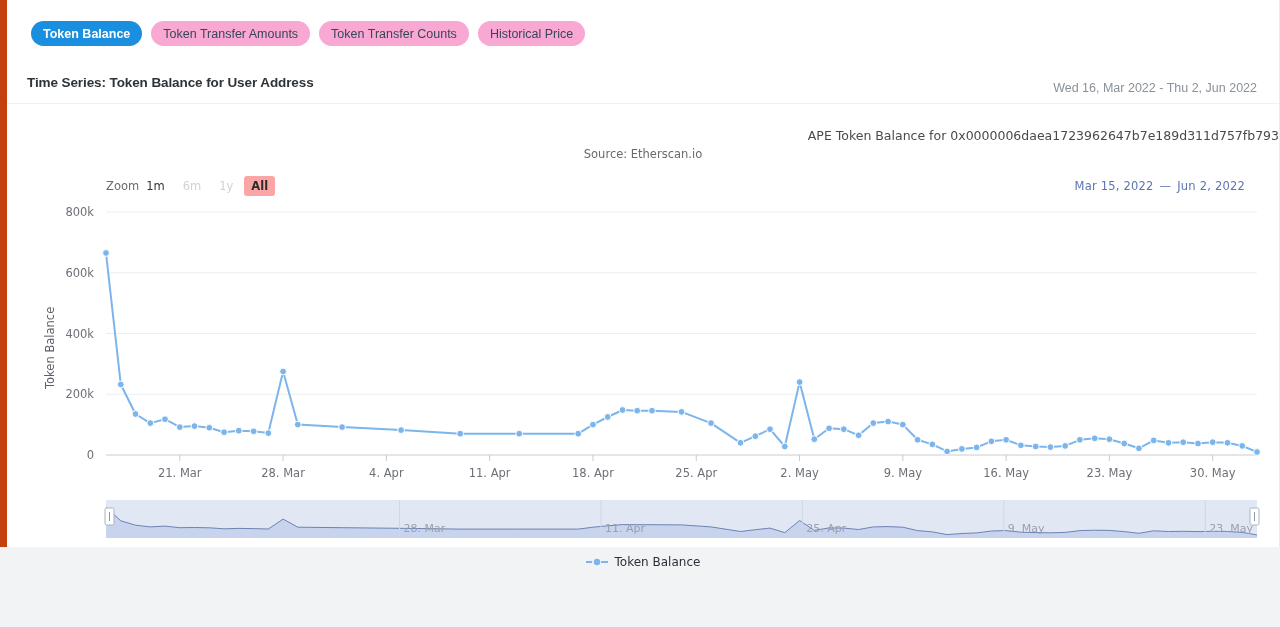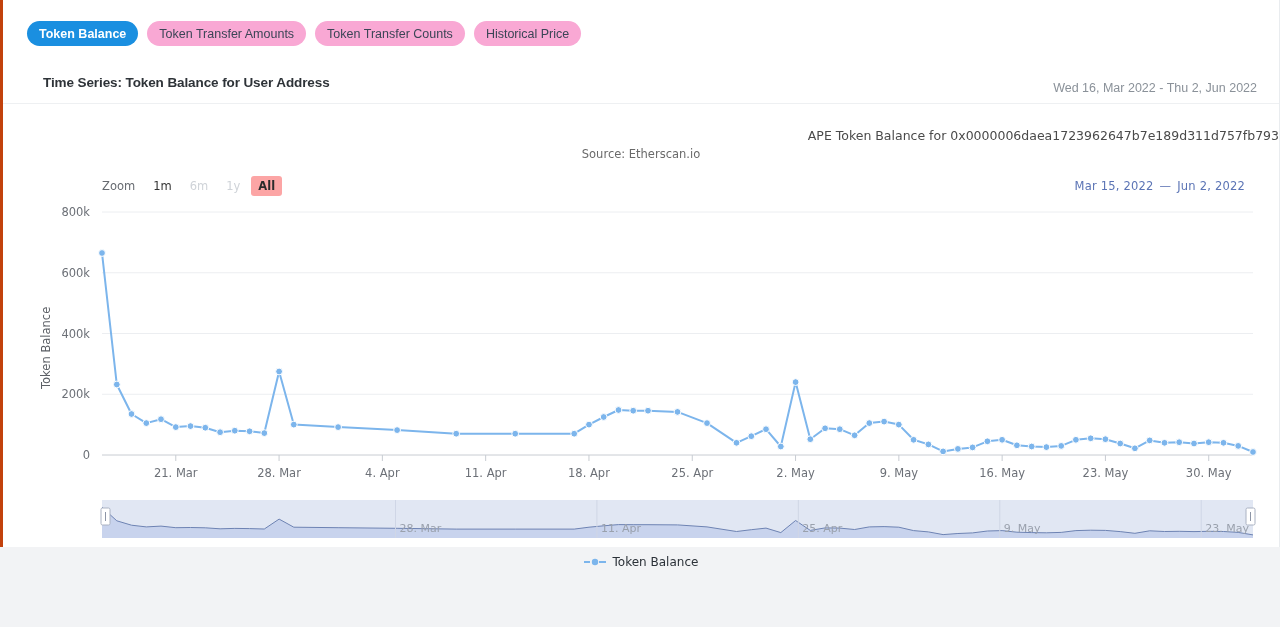--- a/index.html
+++ b/index.html
@@ -12,21 +12,21 @@
     width: 1280px;
     height: 627px;
     overflow: hidden;
   }
   .page {
     position: relative;
     width: 1280px;
     height: 547px;
     background: #ffffff;
     box-sizing: border-box;
-    border-left: 3px solid #c2410c;
+    border-left: 7px solid #c2410c;
     border-right: 1px solid #e9ecef;
   }
   
   .tabbar {
     position: absolute;
     left: 24px;
     top: 21px;
     display: flex;
     align-items: center;
     gap: 9px;
@@ -55,21 +55,21 @@
     position: absolute;
     left: 0;
     top: 62px;
     width: 100%;
     height: 42px;
     border-bottom: 1px solid #eef0f2;
     box-sizing: border-box;
   }
   .hdr-title {
     position: absolute;
-    left: 40px;
+    left: 20px;
     top: 13px;
     font-size: 13.5px;
     font-weight: bold;
     color: #2e3338;
     letter-spacing: -0.1px;
   }
   .hdr-range {
     position: absolute;
     right: 22px;
     top: 19px;
@@ -108,21 +108,20 @@
     left: 99px;
     top: 72px;
     display: flex;
     align-items: center;
     height: 20px;
     font-family: "DejaVu Sans", sans-serif;
   }
   .zoom-label {
     font-size: 11.5px;
     color: #666a70;
-    margin-right: 11px;
   }
   .zbtn {
     font-size: 11.5px;
     color: #333;
     padding: 3px 7px;
     border-radius: 3px;
     margin-right: 4px;
     cursor: pointer;
     background: transparent;
     border: none;

